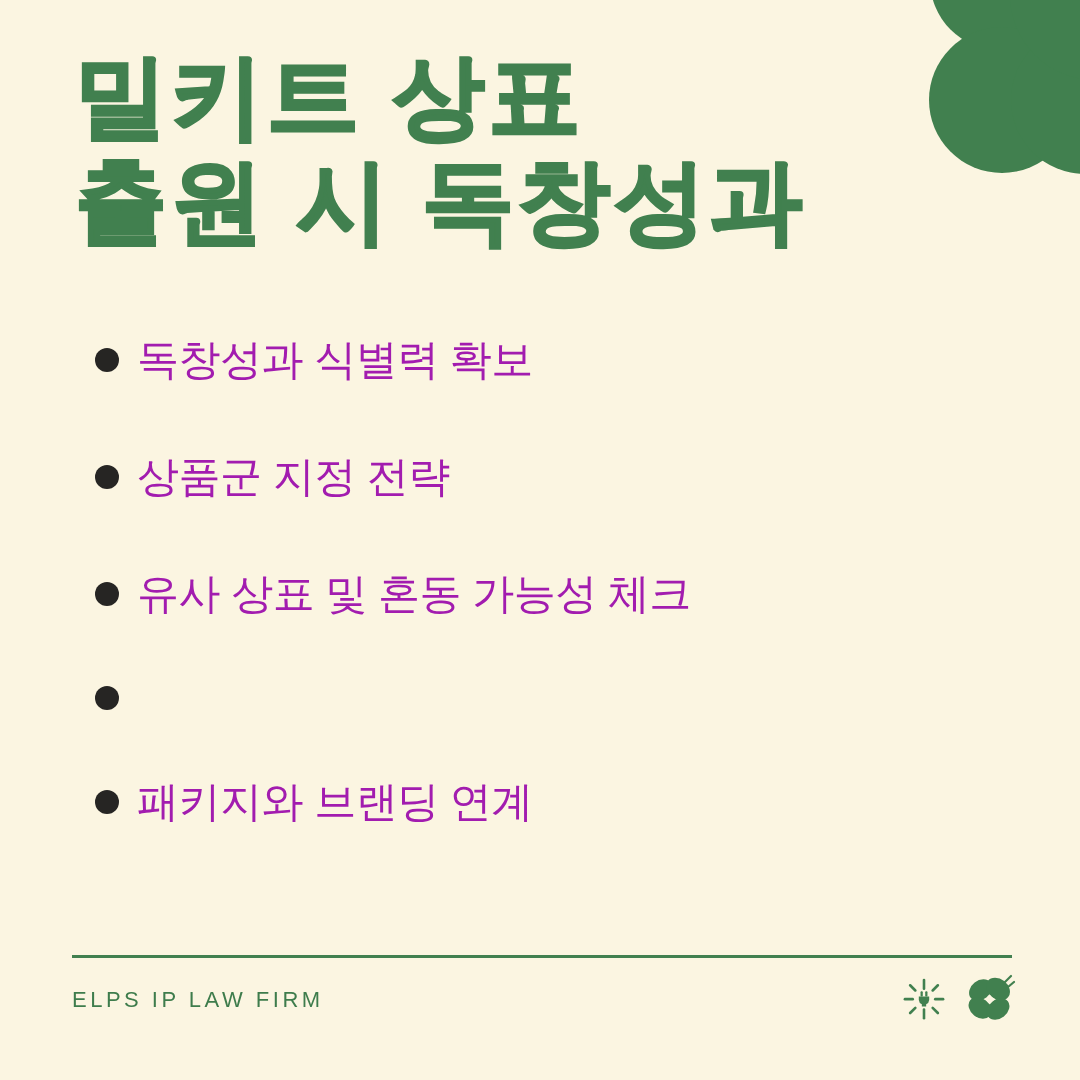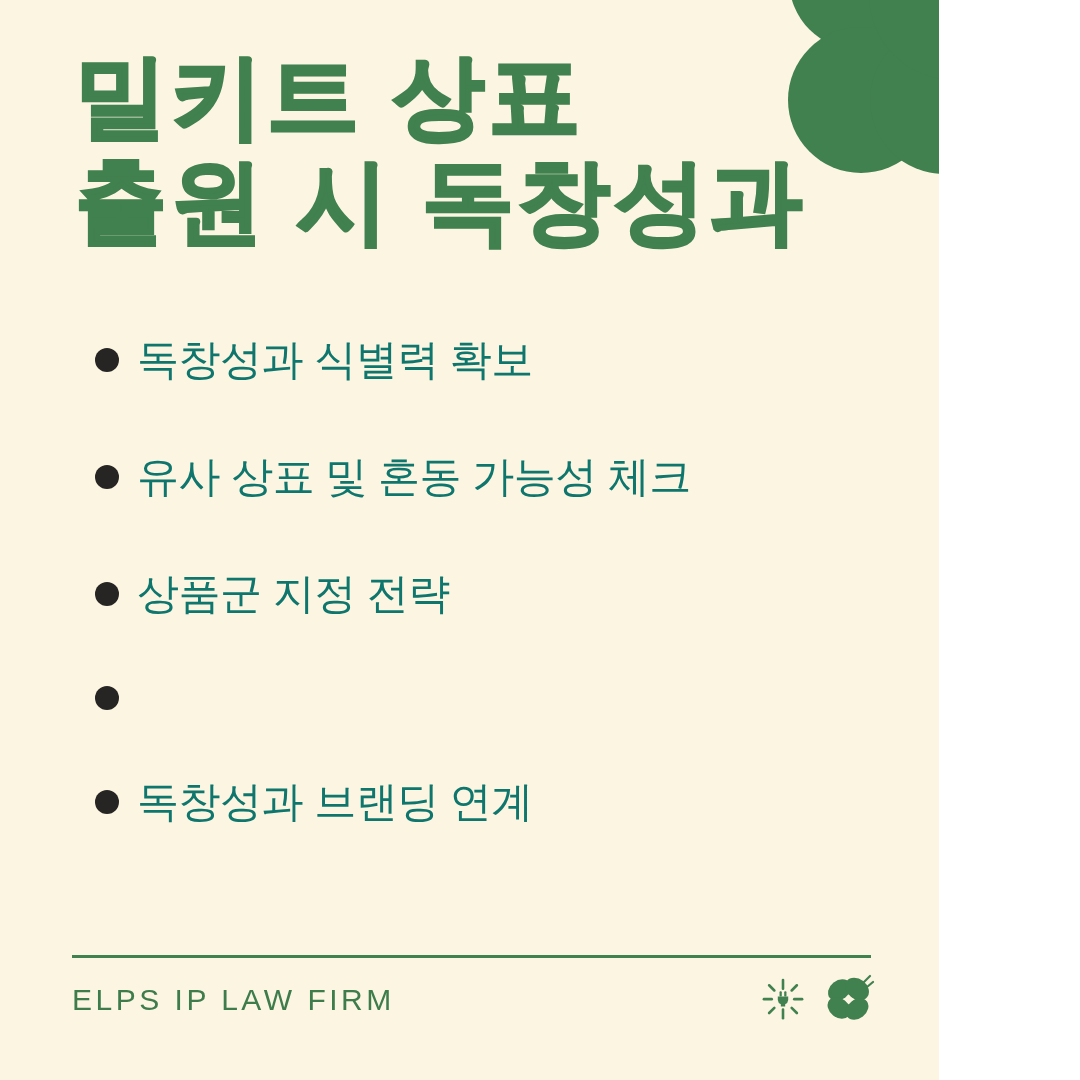--- a/index.html
+++ b/index.html
@@ -1,18 +1,18 @@
 <!DOCTYPE html>
 <html><head>
 <meta charset="utf-8">
 <style>
   html, body { margin: 0; padding: 0; }
   .canvas {
     position: relative;
-    width: 939px;
+    width: 1080px;
     height: 1080px;
     background: #FBF5E1;
     overflow: hidden;
     font-family: "Liberation Sans", sans-serif;
   }
 
   
   .corner-decoration {
     position: absolute;
     top: 0;
@@ -46,21 +46,21 @@
     list-style: none;
     display: flex;
     flex-direction: column;
     row-gap: 67px;
   }
   .bullets li {
     display: flex;
     align-items: center;
     font-size: 42px;
     line-height: 50px;
-    color: #0f766e;
+    color: #a21caf;
     font-weight: 500;
     letter-spacing: -0.5px;
   }
   .dot {
     width: 24px;
     height: 24px;
     border-radius: 50%;
     background: #262523;
     margin: 0 18px 0 20px;
     flex-shrink: 0;
@@ -80,21 +80,21 @@
     left: 72px;
     right: 64px;
     top: 970px;
     height: 60px;
     display: flex;
     justify-content: space-between;
     align-items: center;
   }
   .brand {
     color: #3E7C4C;
-    font-size: 30px;
+    font-size: 22px;
     letter-spacing: 3.5px;
     font-weight: 500;
   }
   .footer-icons {
     display: flex;
     align-items: center;
     gap: 14px;
   }
 </style>
 </head>
@@ -116,32 +116,32 @@
     <span>출원 시 독창성과</span>
   </h1>
 
   <ul class="bullets">
     <li>
       <span class="dot"></span>
       <span>독창성과 식별력 확보</span>
     </li>
     <li>
       <span class="dot"></span>
-      <span>유사 상표 및 혼동 가능성 체크</span>
+      <span>상품군 지정 전략</span>
     </li>
     <li>
       <span class="dot"></span>
-      <span>상품군 지정 전략</span>
+      <span>유사 상표 및 혼동 가능성 체크</span>
     </li>
     <li>
       <span class="dot"></span>
     </li>
     <li>
       <span class="dot"></span>
-      <span>독창성과 브랜딩 연계</span>
+      <span>패키지와 브랜딩 연계</span>
     </li>
   </ul>
 
   <div class="divider"></div>
 
   <div class="footer">
     <div class="brand">ELPS IP LAW FIRM</div>
 
     <div class="footer-icons">
 

